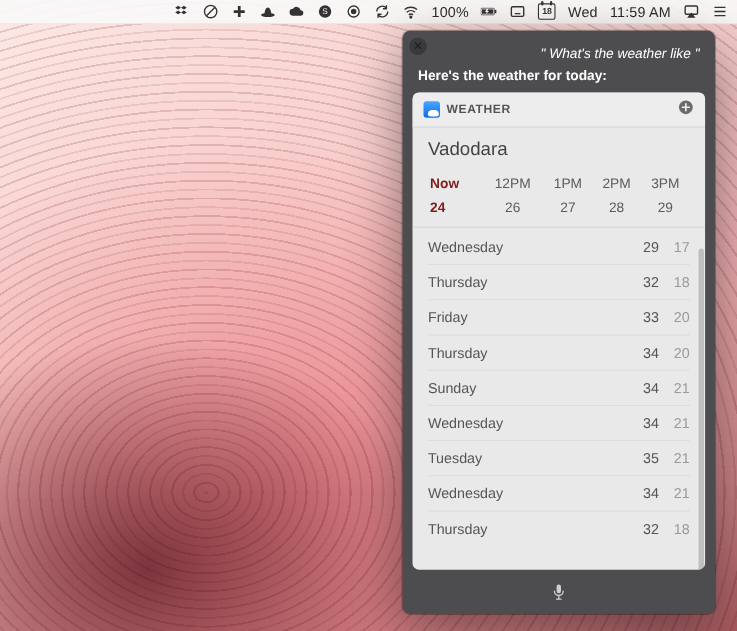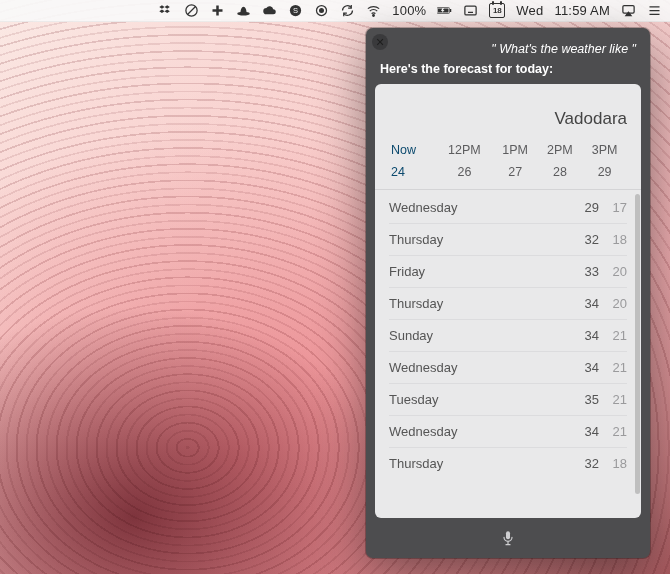--- a/index.html
+++ b/index.html
@@ -84,27 +84,27 @@
     background:#ededee;
     border-bottom:1px solid #d8d8da;
   }
   .card-header-left { display:flex; align-items:center; gap:6px; }
   .wicon { width:15px; height:15px; border-radius:3px; background:linear-gradient(#4aa6ff,#0a6ee0); position:relative; }
   .wicon::after{ content:""; position:absolute; right:1px; bottom:1px; width:10px; height:6px; background:#fff; border-radius:5px 5px 3px 3px; }
   .card-title { font-size:11px; letter-spacing:0.5px; font-weight:600; color:#555; }
   .add-btn { color:#616163; font-size:16px; line-height:1; }
 
   .card-body { padding: 8px 14px 0; flex:1; overflow:hidden; position:relative; }
-  .city { text-align:right; font-size:17px; color:#444; margin: 17px 0 10px; font-weight:400; }
+  .city { text-align:left; font-size:17px; color:#444; margin: 2px 0 10px; font-weight:400; }
   .rain { font-size:12px; color:#9a9a9c; margin-bottom:4px; }
 
   table.hourly { width:100%; border-collapse:collapse; font-size:12.5px; color:#5c5c5e; }
   table.hourly th, table.hourly td { text-align:center; padding:4px 0; font-weight:400; }
   table.hourly th:first-child, table.hourly td:first-child { text-align:left; padding-left:2px; }
-  table.hourly .now-col { font-weight:400; color:#0c4a6e;margin-left:34px; }
+  table.hourly .now-col { font-weight:700; color:#7f1d1d;margin-left:34px; }
   .hr { height:1px; background:#d4d4d6; margin:6px -14px 0; }
 
   .daily { margin-top:2px; }
   .drow { display:flex; align-items:flex-start; padding:8px 0; font-size:13px; color:#555; border-bottom:1px solid #dcdcde; }
   .drow:last-child { border-bottom:none; }
   .dname { flex:1; }
   .dhi { width:28px; text-align:right; }
   .dlo { width:28px; text-align:right; color:#9a9a9c; }
 
   .scroll-indicator {
@@ -203,23 +203,35 @@
   <span class="mb-icon">
       <svg viewBox="0 0 24 24" fill="none" stroke="#333" stroke-width="2">
         <path d="M4 6h16M4 12h16M4 18h16"></path>
       </svg>
     </span>
 </div>
 
 <div class="siri-panel">
   <div class="siri-close">✕</div>
   <div class="siri-header"><span>" What's the weather like "</span></div>
-  <div class="siri-sub">Here's the forecast for today:</div>
+  <div class="siri-sub">Here's the weather for today:</div>
 
   <div class="weather-card">
+    <div class="card-header">
+      <div class="card-header-left">
+        <span class="wicon"></span>
+        <span class="card-title">WEATHER</span>
+      </div>
+      <span class="add-btn">
+        <svg width="15" height="15" viewBox="0 0 24 24" fill="#6a6a6c">
+            <circle cx="12" cy="12" r="10"></circle>
+            <path d="M12 7v10M7 12h10" stroke="#ededee" stroke-width="2.4" stroke-linecap="round"></path>
+          </svg>
+      </span>
+    </div>
 
     <div class="card-body">
       <div class="city">Vadodara</div>
 
       <table class="hourly">
         <tbody>
             <tr>
           <th class="now-col">Now</th>
           <th>12PM</th>
           <th>1PM</th>

